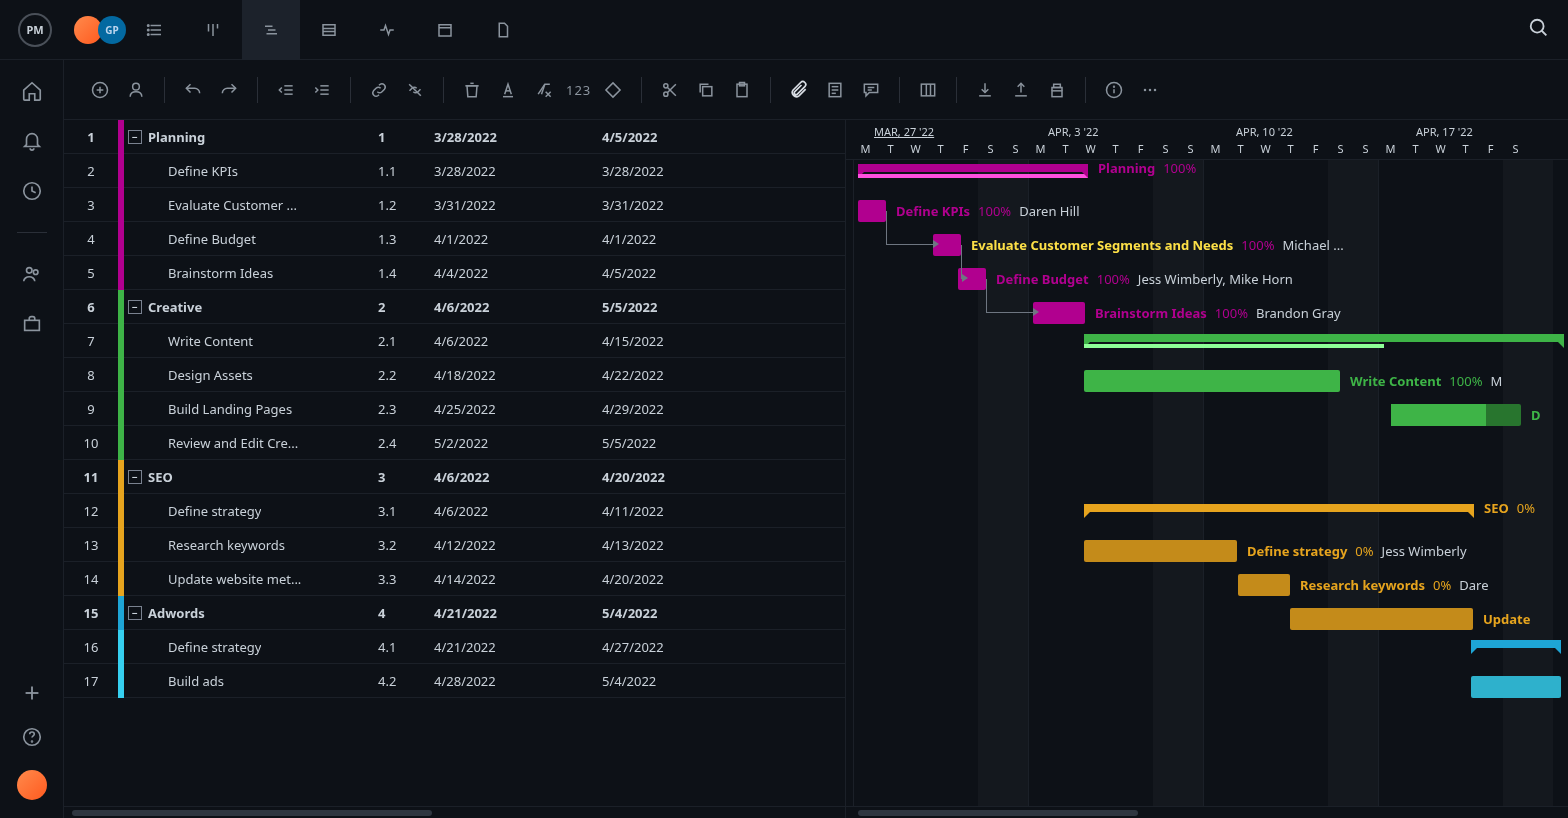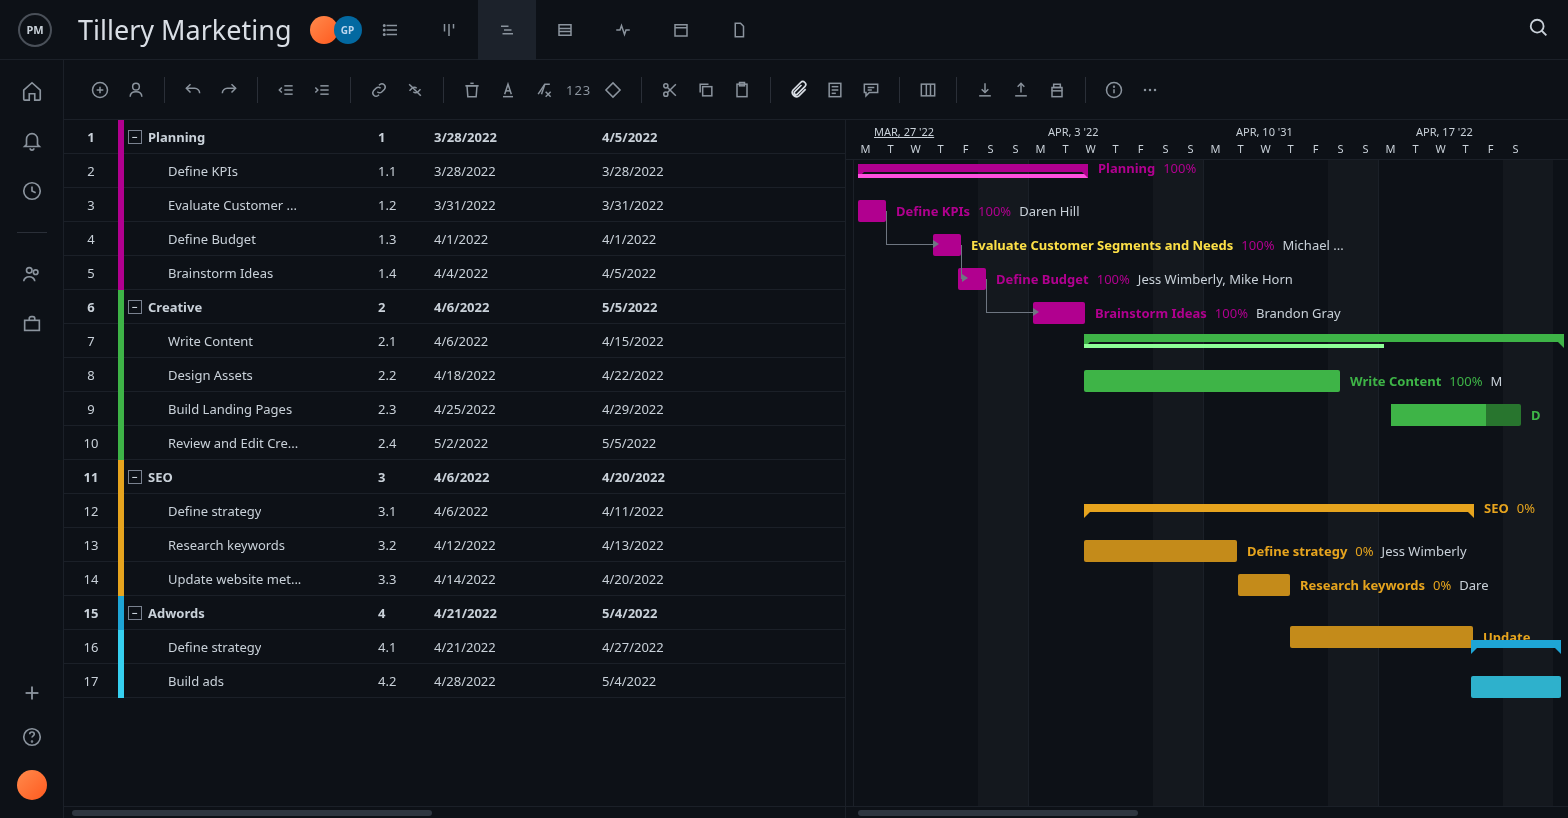--- a/index.html
+++ b/index.html
@@ -80,21 +80,20 @@
 .dep { position:absolute; border-left:1px solid #6e7681; border-bottom:1px solid #6e7681; }
 .dep::after { content:''; position:absolute; right:-6px; bottom:-4px; width:0; height:0; border-left:6px solid #6e7681; border-top:4px solid transparent; border-bottom:4px solid transparent; }
 .task-name-trunc { display:inline-block; max-width:200px; overflow:hidden; text-overflow:ellipsis; white-space:nowrap; vertical-align:bottom; }
 </style>
 </head>
 <body>
 
 <div class="app">
   <div class="topbar">
     <div class="logo">PM</div>
-    <div class="project-title">Tillery Marketing</div>
     <div class="avatars">
       <div class="avatar ava1"></div>
       <div class="avatar ava2">GP</div>
     </div>
     <div class="views">
       <div class="view-btn">
           <svg viewBox="0 0 24 24" fill="none" stroke="currentColor" stroke-width="2">
             <line x1="6" y1="6" x2="20" y2="6"></line>
             <line x1="6" y1="12" x2="20" y2="12"></line>
             <line x1="6" y1="18" x2="20" y2="18"></line>
@@ -555,21 +554,21 @@
             </div>
           <div class="hscroll">
               <div class="hscroll-thumb"></div>
             </div>
         </div>
 
         <div class="gantt">
           <div class="gantt-header" id="gantt-header">
               <div class="gh-week" style="left: 28px; text-decoration: underline;">MAR, 27 '22</div>
               <div class="gh-week" style="left: 202px;">APR, 3 '22</div>
-              <div class="gh-week" style="left: 390px;">APR, 10 '31</div>
+              <div class="gh-week" style="left: 390px;">APR, 10 '22</div>
               <div class="gh-week" style="left: 570px;">APR, 17 '22</div>
               <div class="gh-days" style="left: 7px; position: absolute;">
                 <div class="gh-day">M</div>
                 <div class="gh-day">T</div>
                 <div class="gh-day">W</div>
                 <div class="gh-day">T</div>
                 <div class="gh-day">F</div>
                 <div class="gh-day">S</div>
                 <div class="gh-day">S</div>
                 <div class="gh-day">M</div>
@@ -692,21 +691,21 @@
               </div>
               <div class="bar-row" style="top: 408px;">
                 <div class="bar" style="left: 392px; width: 52px; color: rgb(230, 164, 30); background: rgb(196, 139, 26);">
                   <div class="bar-label">
                     <span class="tname" style="color:#e6a41e">Research keywords</span>
                     <span class="pct" style="color:#e6a41e">0%</span>
                     <span class="assign">Dare</span>
                   </div>
                 </div>
               </div>
-              <div class="bar-row" style="top: 442px; margin-top: 18px;">
+              <div class="bar-row" style="top: 442px;">
                 <div class="bar" style="left: 444px; width: 183px; color: rgb(230, 164, 30); background: rgb(196, 139, 26);">
                   <div class="bar-label">
                     <span class="tname" style="color:#e6a41e">Update</span>
                   </div>
                 </div>
               </div>
               <div class="bar-row" style="top: 476px;">
                 <div class="bar bar-parent" style="left: 625px; width: 90px; background: rgb(30, 165, 214); color: rgb(30, 165, 214);">
                   <div style="position: absolute; left: 0px; top: 10px; height: 4px; width: 0px; background: rgb(110, 245, 255);"></div>
                 </div>

